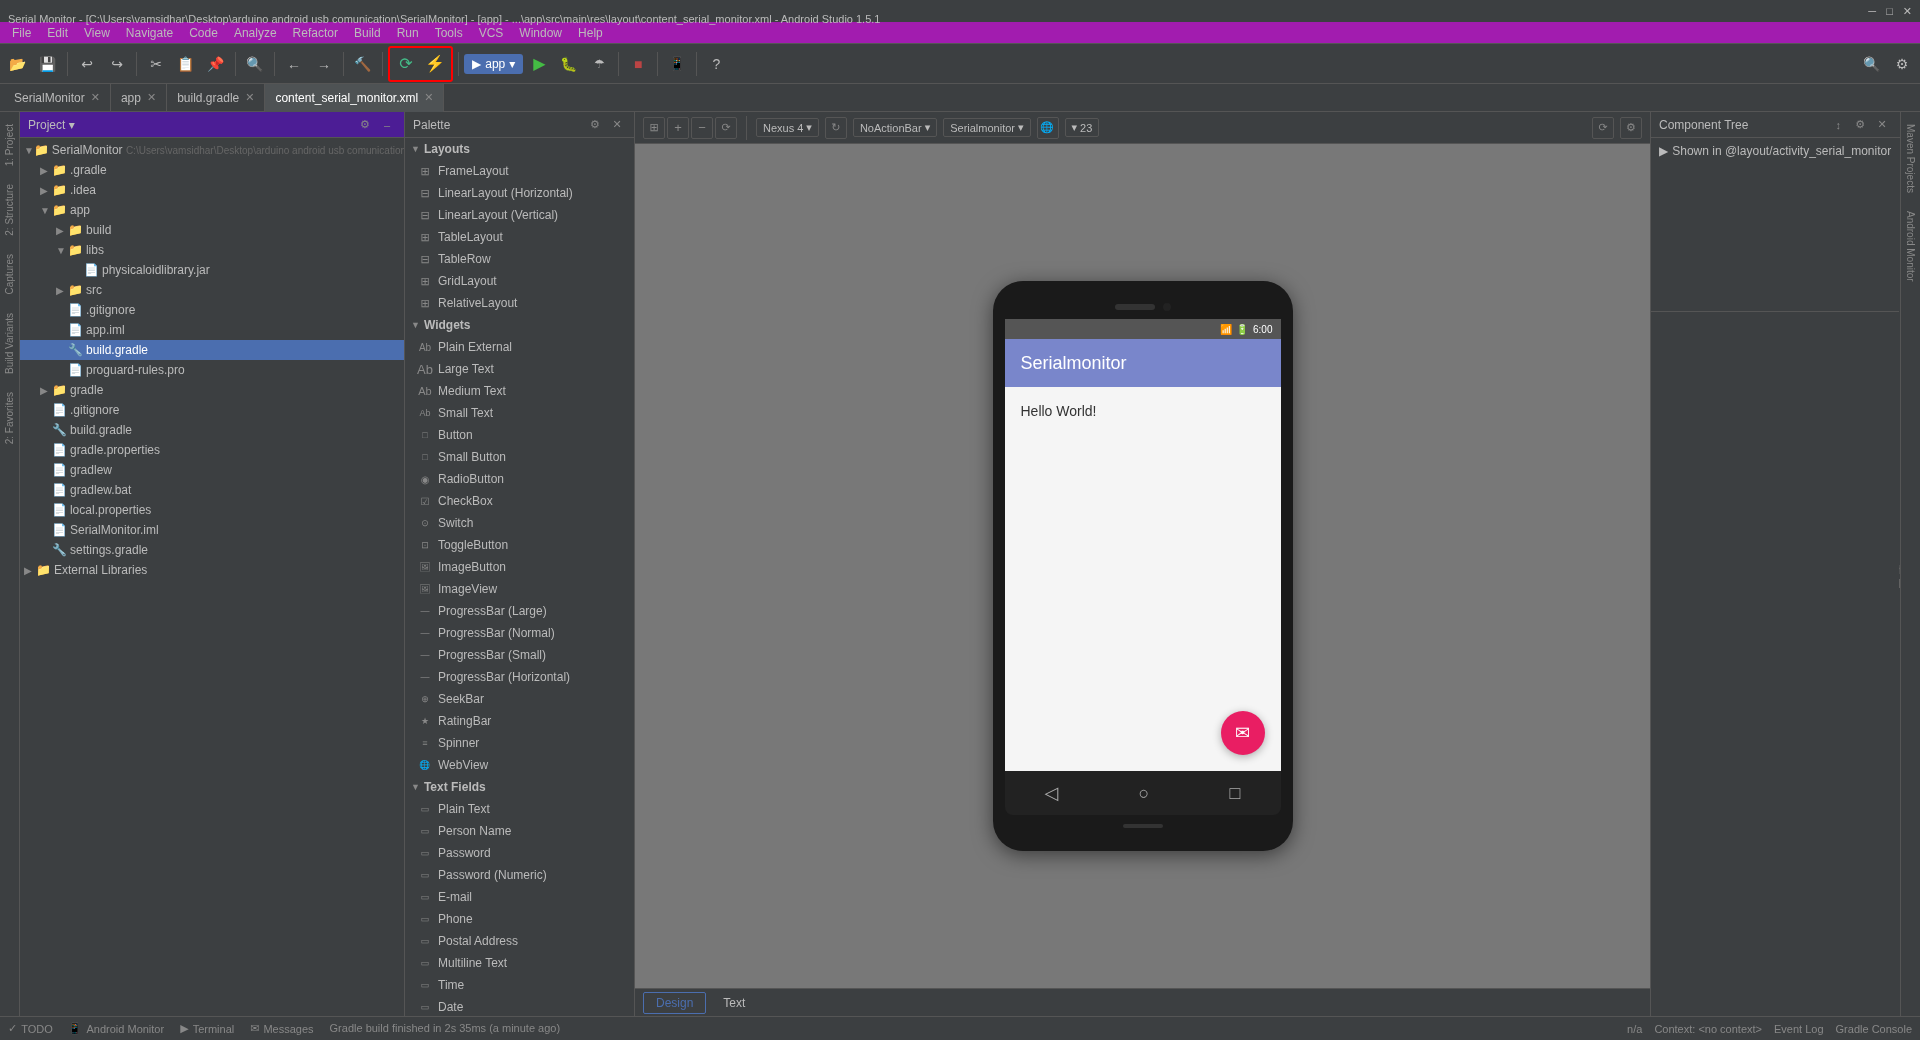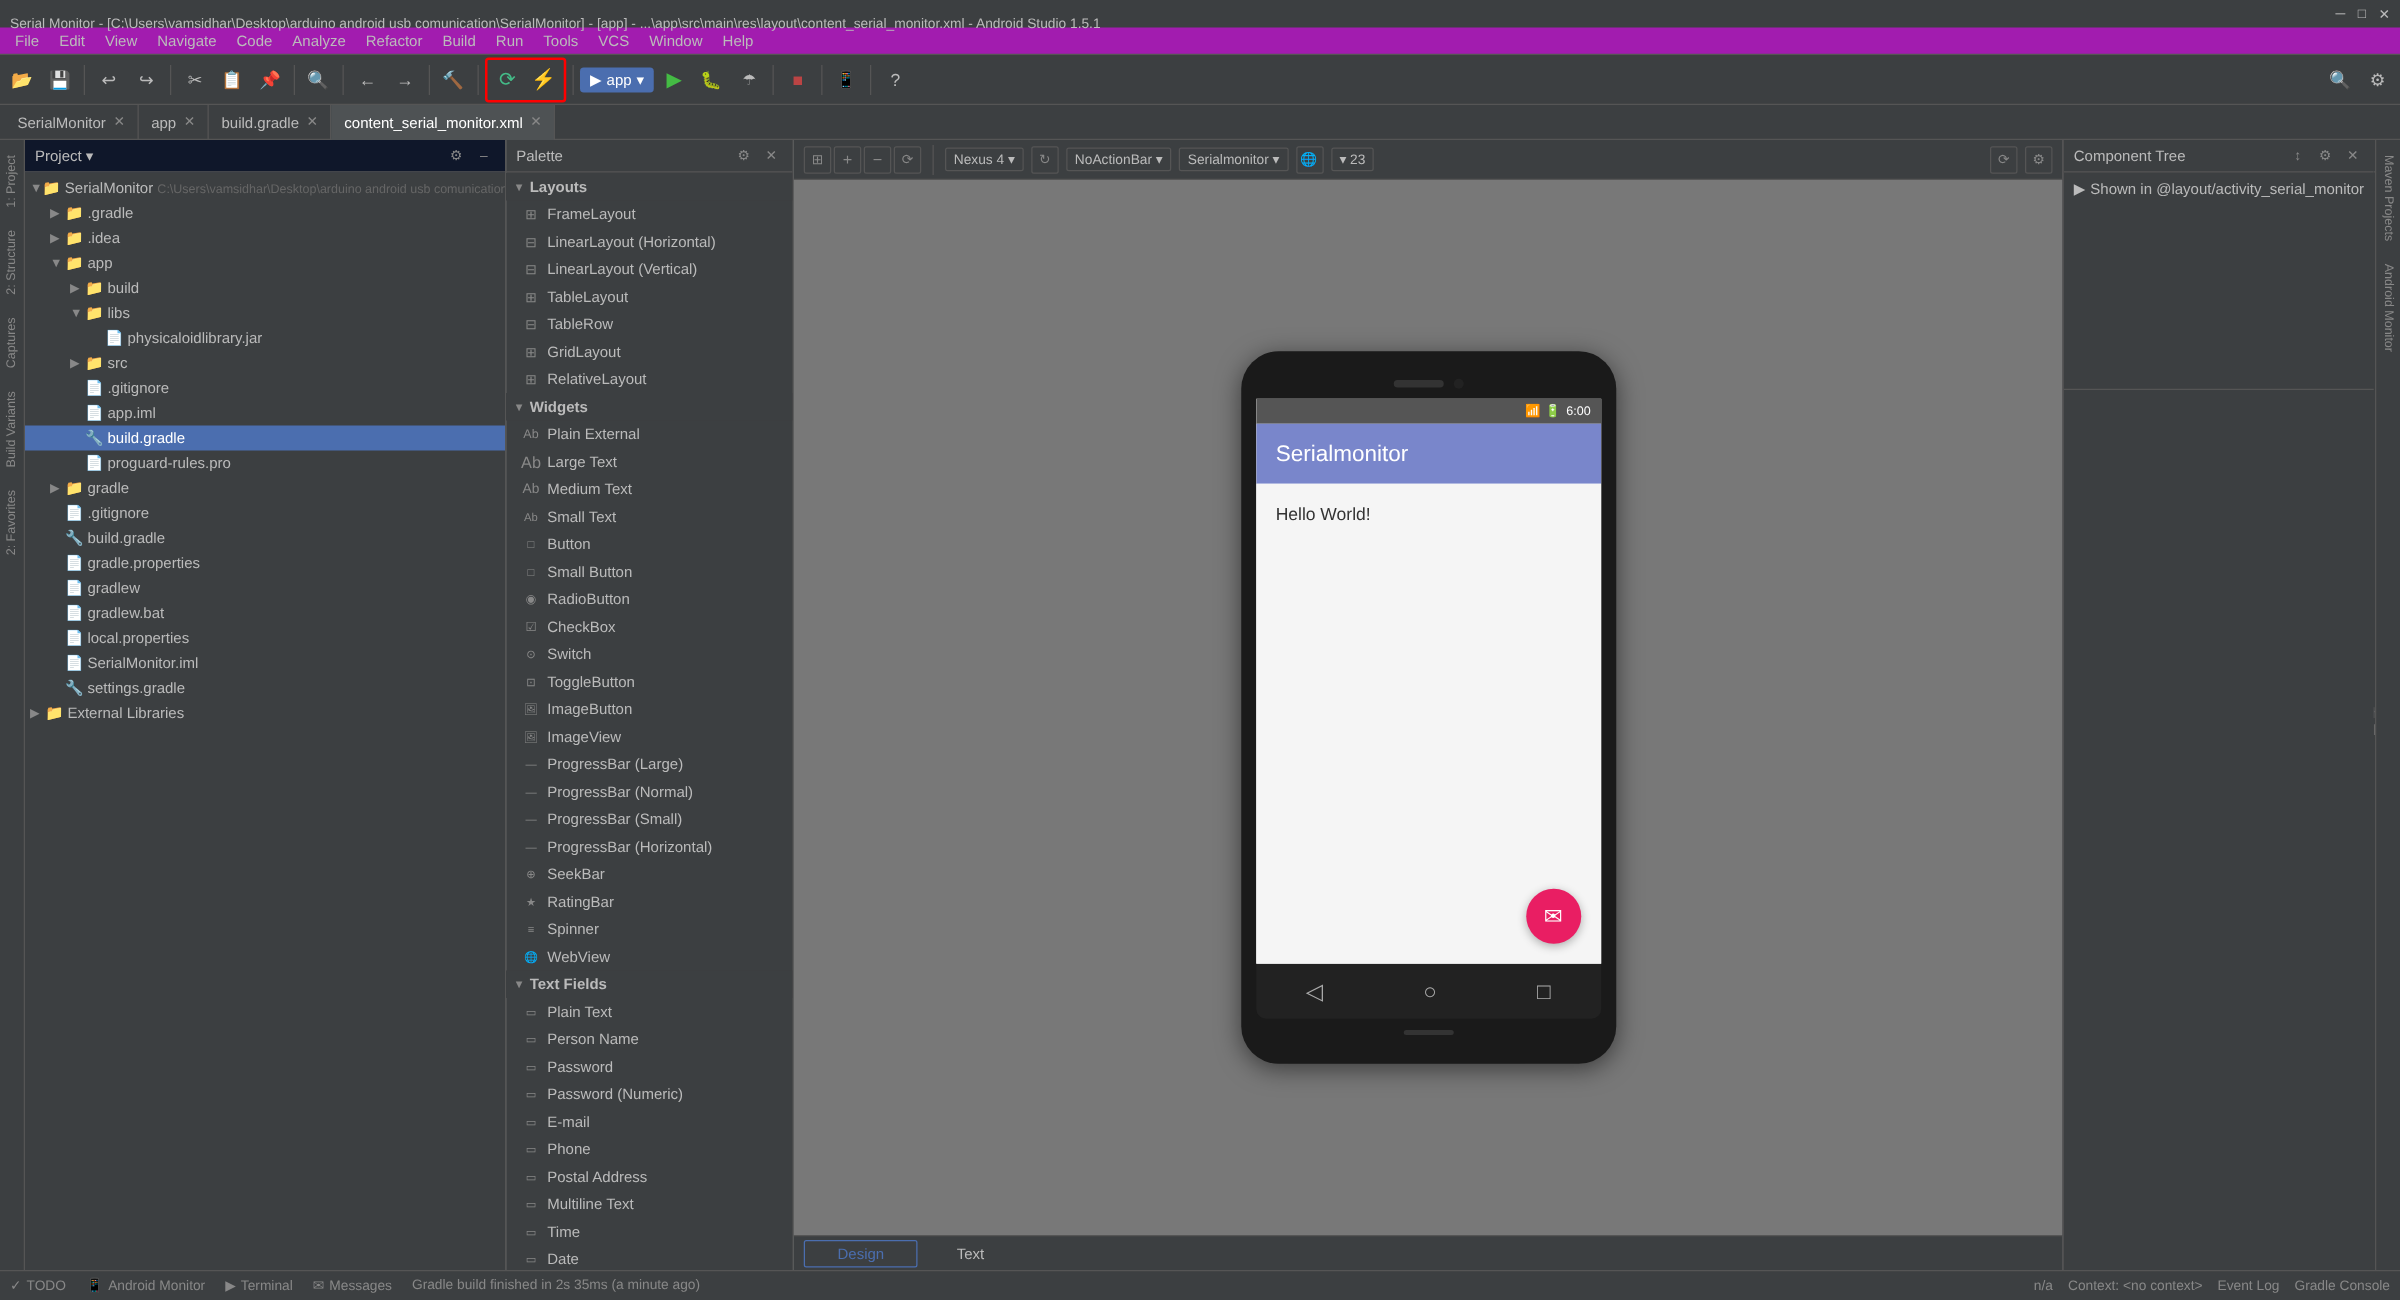--- a/index.html
+++ b/index.html
@@ -20,21 +20,21 @@
     .toolbar-run-btn { background: #4b6eaf; border-radius: 3px; padding: 3px 8px; color: white; display: flex; align-items: center; gap: 4px; font-size: 12px; cursor: pointer; }
 
     
     #tab-bar { height: 28px; background: #3c3f41; display: flex; align-items: center; border-bottom: 1px solid #555; padding-left: 4px; }
     .tab { height: 28px; display: flex; align-items: center; padding: 0 10px; font-size: 12px; cursor: pointer; color: #bbbbbb; border-right: 1px solid #555; }
     .tab.active { background: #4e5254; color: #ffffff; }
     .tab-close { margin-left: 6px; font-size: 11px; color: #888; }
 
     
     #project-panel { width: 385px; background: #3c3f41; border-right: 1px solid #555; display: flex; flex-direction: column; }
-    #project-header { height: 26px; background: #0f172a; display: flex; align-items: center; justify-content: space-between; padding: 0 8px; border-bottom: 1px solid #555; }
+    #project-header { height: 26px; background: #4c1d95; display: flex; align-items: center; justify-content: space-between; padding: 0 8px; border-bottom: 1px solid #555; }
     #project-header-title { font-size: 12px; color: #bbbbbb; }
     .project-header-icons { display: flex; gap: 4px; }
     .small-icon-btn { width: 18px; height: 18px; display: flex; align-items: center; justify-content: center; cursor: pointer; font-size: 11px; color: #888; }
 
     #project-tree { flex: 1; overflow-y: auto; padding: 2px 0; }
     .tree-item { display: flex; align-items: center; height: 20px; padding-left: 4px; cursor: pointer; white-space: nowrap; }
     .tree-item.selected { background: #4b6eaf; color: white; }
     .tree-arrow { display: inline-block; width: 12px; font-size: 10px; color: #888; }
     .tree-icon { margin-right: 3px; font-size: 12px; }
     .tree-label { font-size: 12px; }
@@ -81,21 +81,21 @@
     #component-tree-body { flex: 1; overflow-y: auto; padding: 4px; font-size: 12px; color: #bbbbbb; }
     .component-tree-item { padding: 2px 4px; display: flex; align-items: center; gap: 4px; }
 
     #properties-panel { flex: 1; display: flex; flex-direction: column; overflow: hidden; }
     #properties-header { height: 26px; display: flex; align-items: center; justify-content: space-between; padding: 0 8px; border-bottom: 1px solid #555; }
     #properties-title { font-size: 12px; color: #bbbbbb; }
     #properties-body { flex: 1; display: flex; align-items: center; justify-content: center; color: #666; font-size: 12px; }
 
     
     #design-text-tabs { height: 28px; background: #3c3f41; border-top: 1px solid #555; display: flex; align-items: center; padding-left: 8px; gap: 4px; }
-    .design-tab { padding: 3px 26px; font-size: 12px; cursor: pointer; color: #bbbbbb; border: 1px solid transparent; border-radius: 2px; }
+    .design-tab { padding: 3px 12px; font-size: 12px; cursor: pointer; color: #bbbbbb; border: 1px solid transparent; border-radius: 2px; }
     .design-tab.active { border-color: #4b6eaf; color: #4b6eaf; }
 
     
     #status-bar { height: 24px; background: #3c3f41; border-top: 1px solid #555; display: flex; align-items: center; justify-content: space-between; padding: 0 8px; font-size: 11px; color: #888; }
     #status-left { display: flex; gap: 16px; }
     .status-item { display: flex; align-items: center; gap: 4px; cursor: pointer; }
     #status-right { display: flex; gap: 12px; align-items: center; }
 
     
     #left-sidebar { width: 20px; background: #3c3f41; border-right: 1px solid #555; display: flex; flex-direction: column; align-items: center; padding-top: 4px; gap: 2px; }

